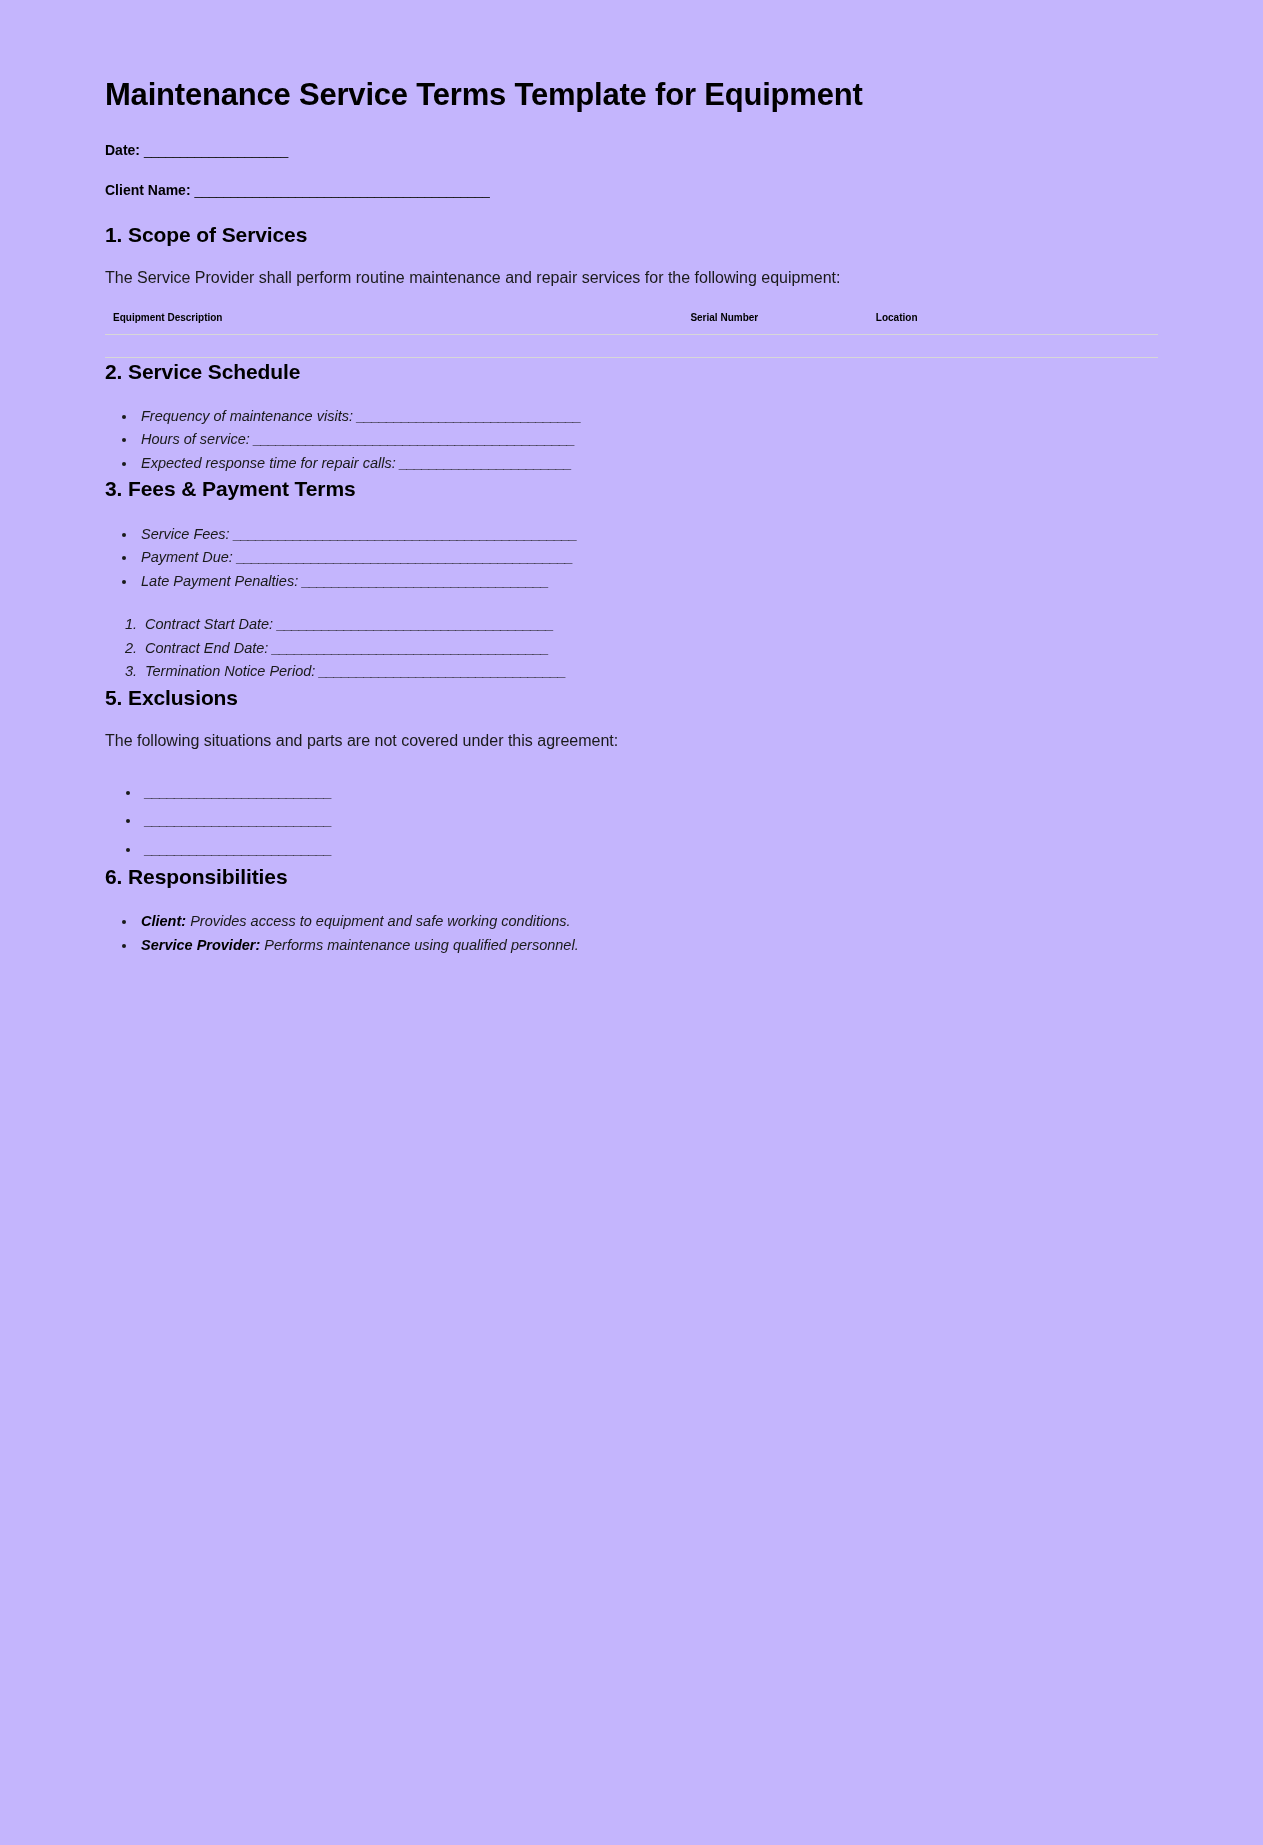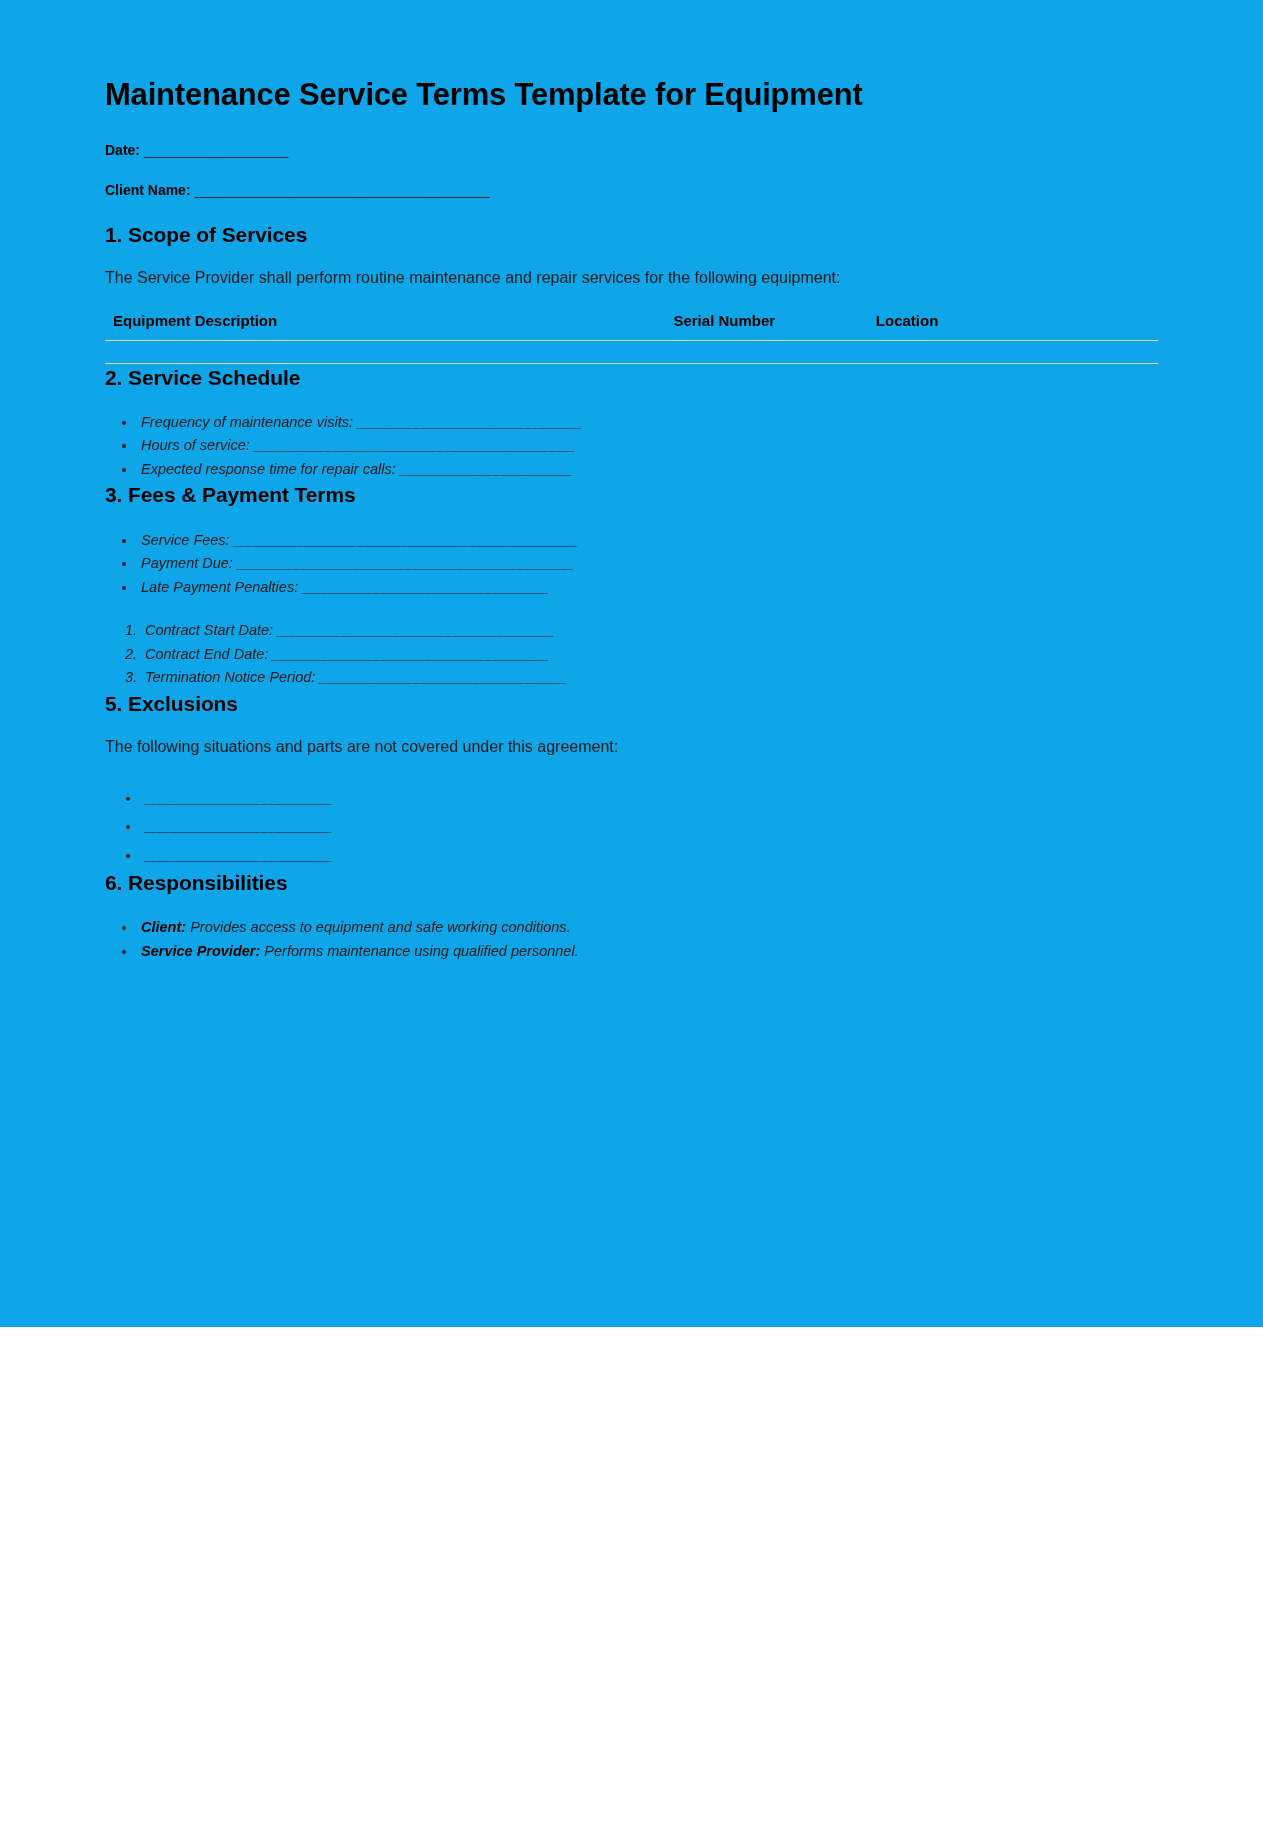--- a/index.html
+++ b/index.html
@@ -11,22 +11,22 @@
   body {
     width: 1263px;
     height: 1845px;
     font-family: "Liberation Sans", sans-serif;
     color: #111111;
     -webkit-font-smoothing: antialiased;
   }
   .page {
     position: relative;
     width: 1263px;
-    height: 1327px;
-    background: #0ea5e9;
+    height: 1845px;
+    background: #c4b5fd;
     box-sizing: border-box;
     padding: 62px 105px 0 105px;
   }
   .doc-title {
     font-size: 31px;
     font-weight: bold;
     letter-spacing: -0.2px;
     color: #000000;
     margin: 0 0 0 0;
     padding-top: 14px;
@@ -67,21 +67,21 @@
     font-weight: normal;
   }
   table.equipment-table {
     width: 100%;
     border-collapse: collapse;
     margin-top: 22px;
     table-layout: fixed;
   }
   table.equipment-table th {
     text-align: left;
-    font-size: 15px;
+    font-size: 10px;
     font-weight: bold;
     color: #000000;
     padding: 0 0 11px 0;
     border-bottom: 1px solid #d7d7d7;
   }
   table.equipment-table th.col-equipment { width: 44%; padding-left: 8px; }
   table.equipment-table th.col-serial { width: 29%; text-align: center; }
   table.equipment-table th.col-location { width: 27%; }
   table.equipment-table td {
     height: 22px;

